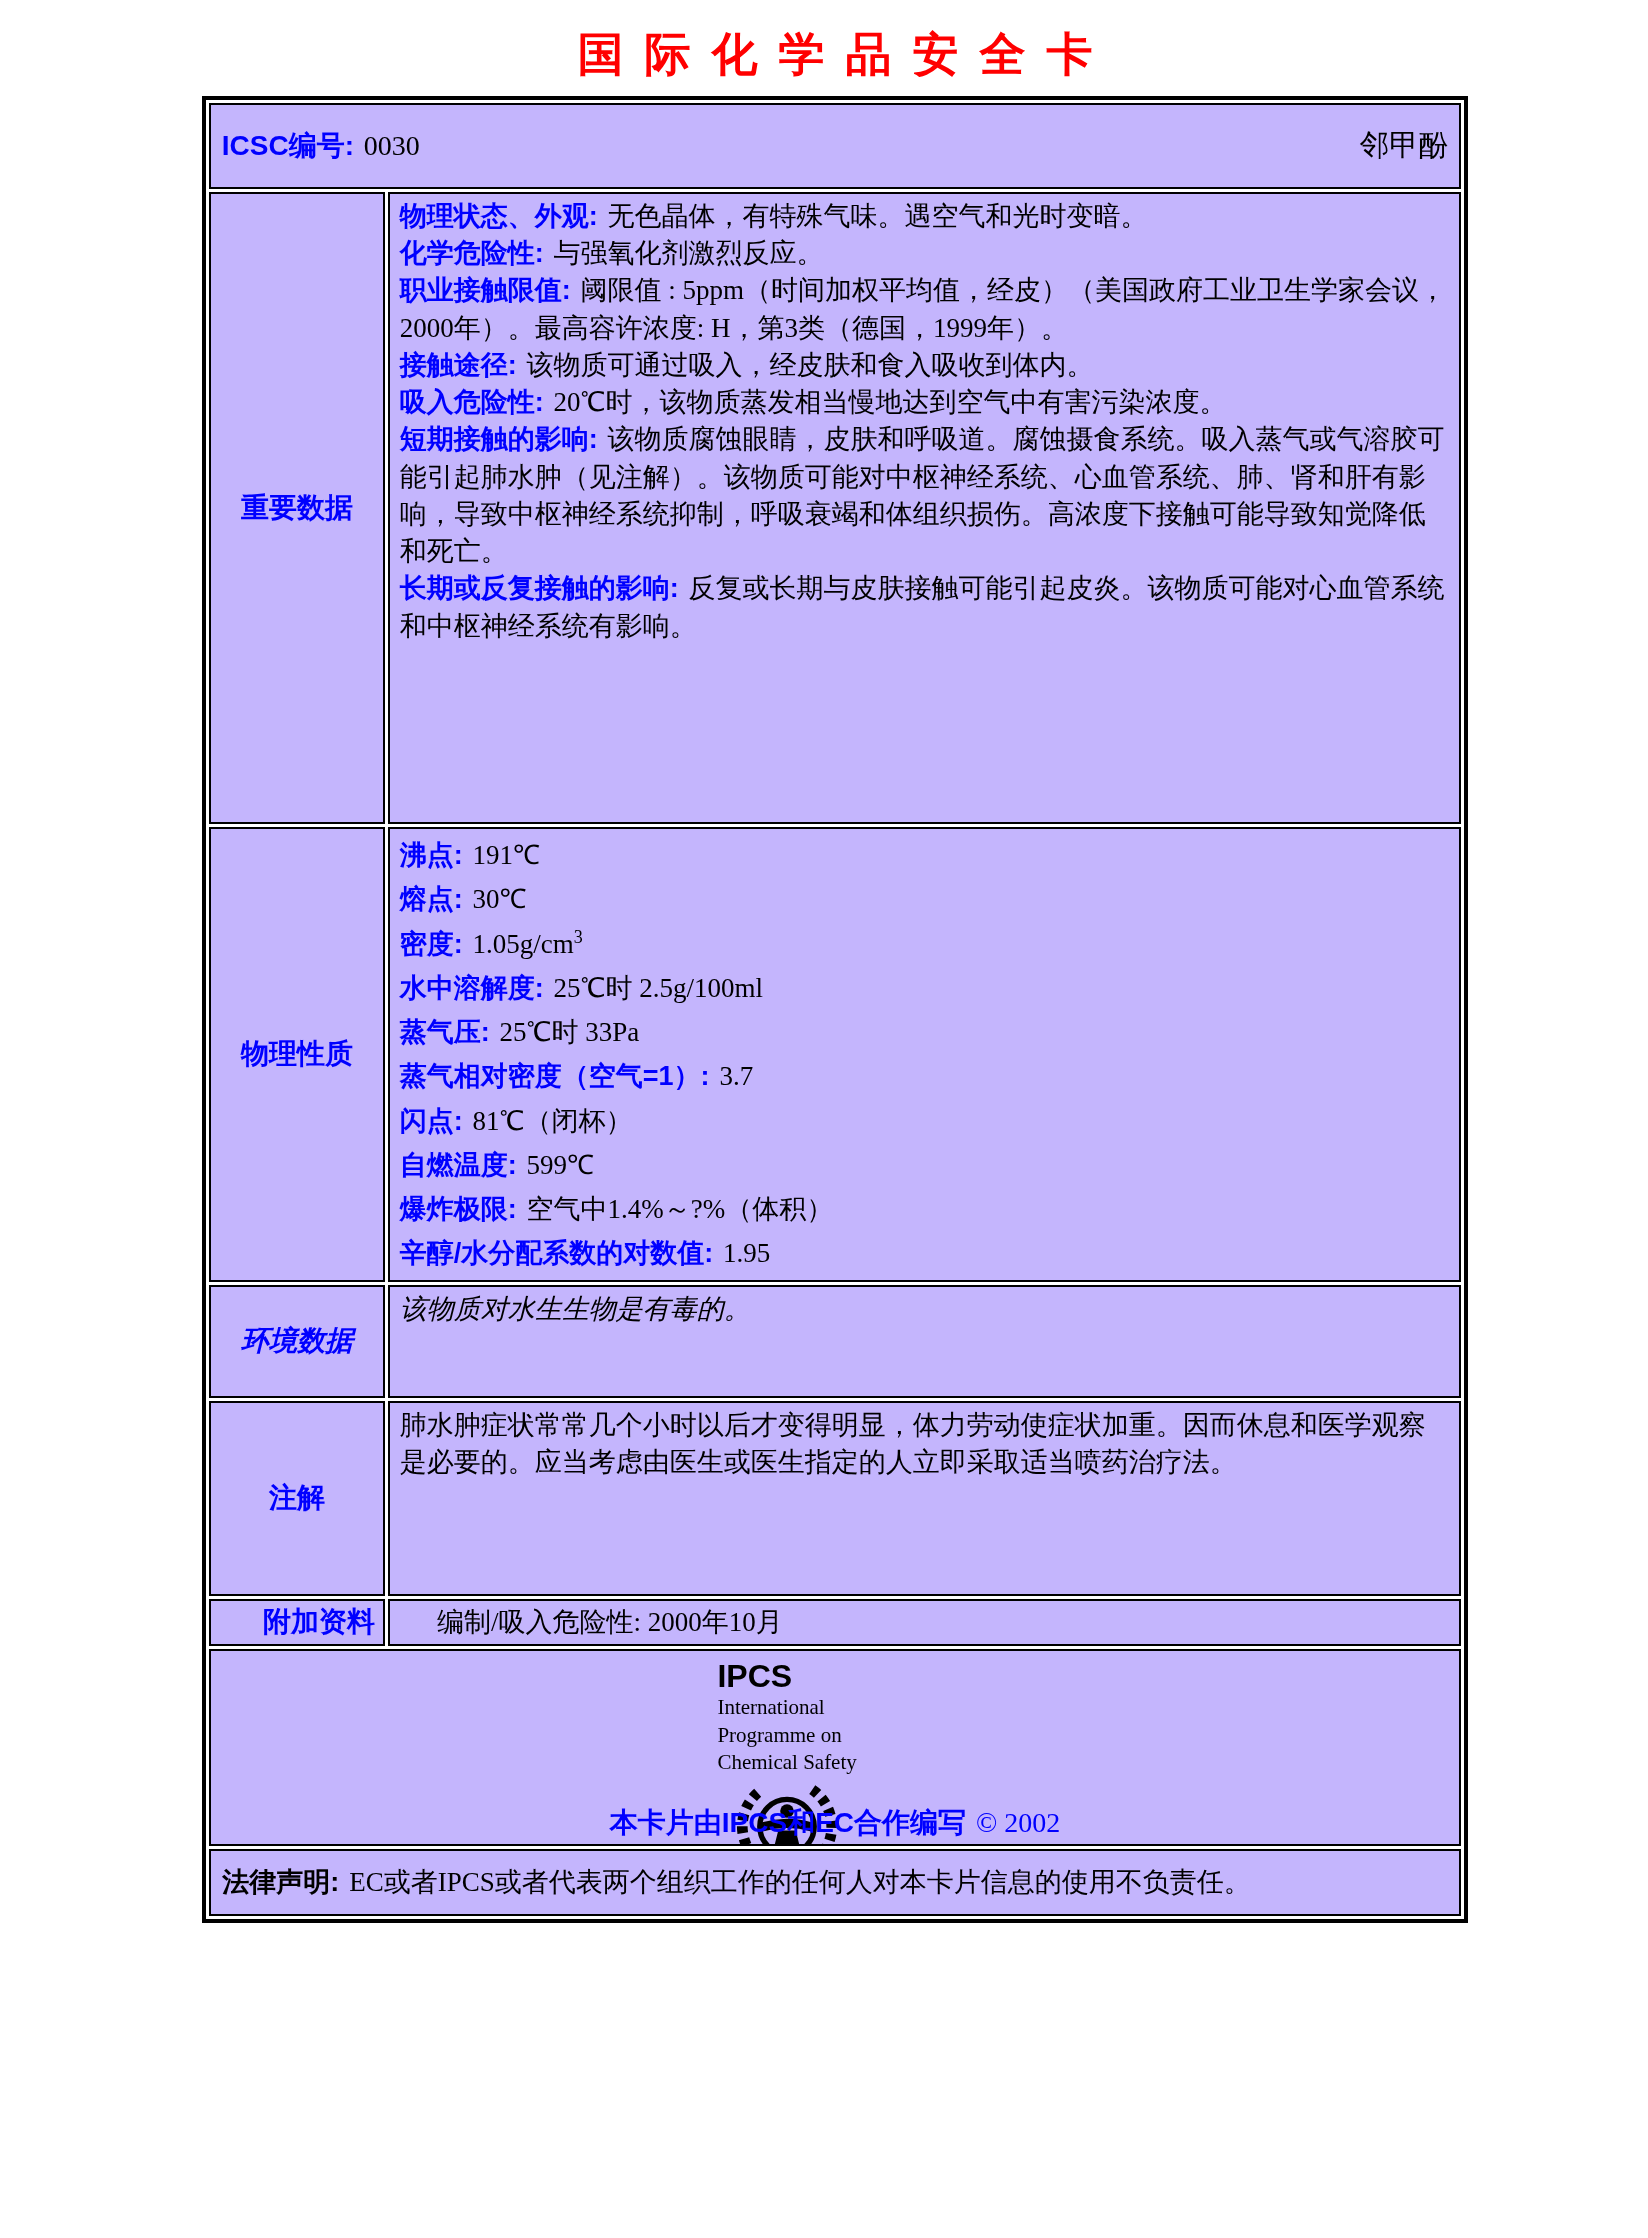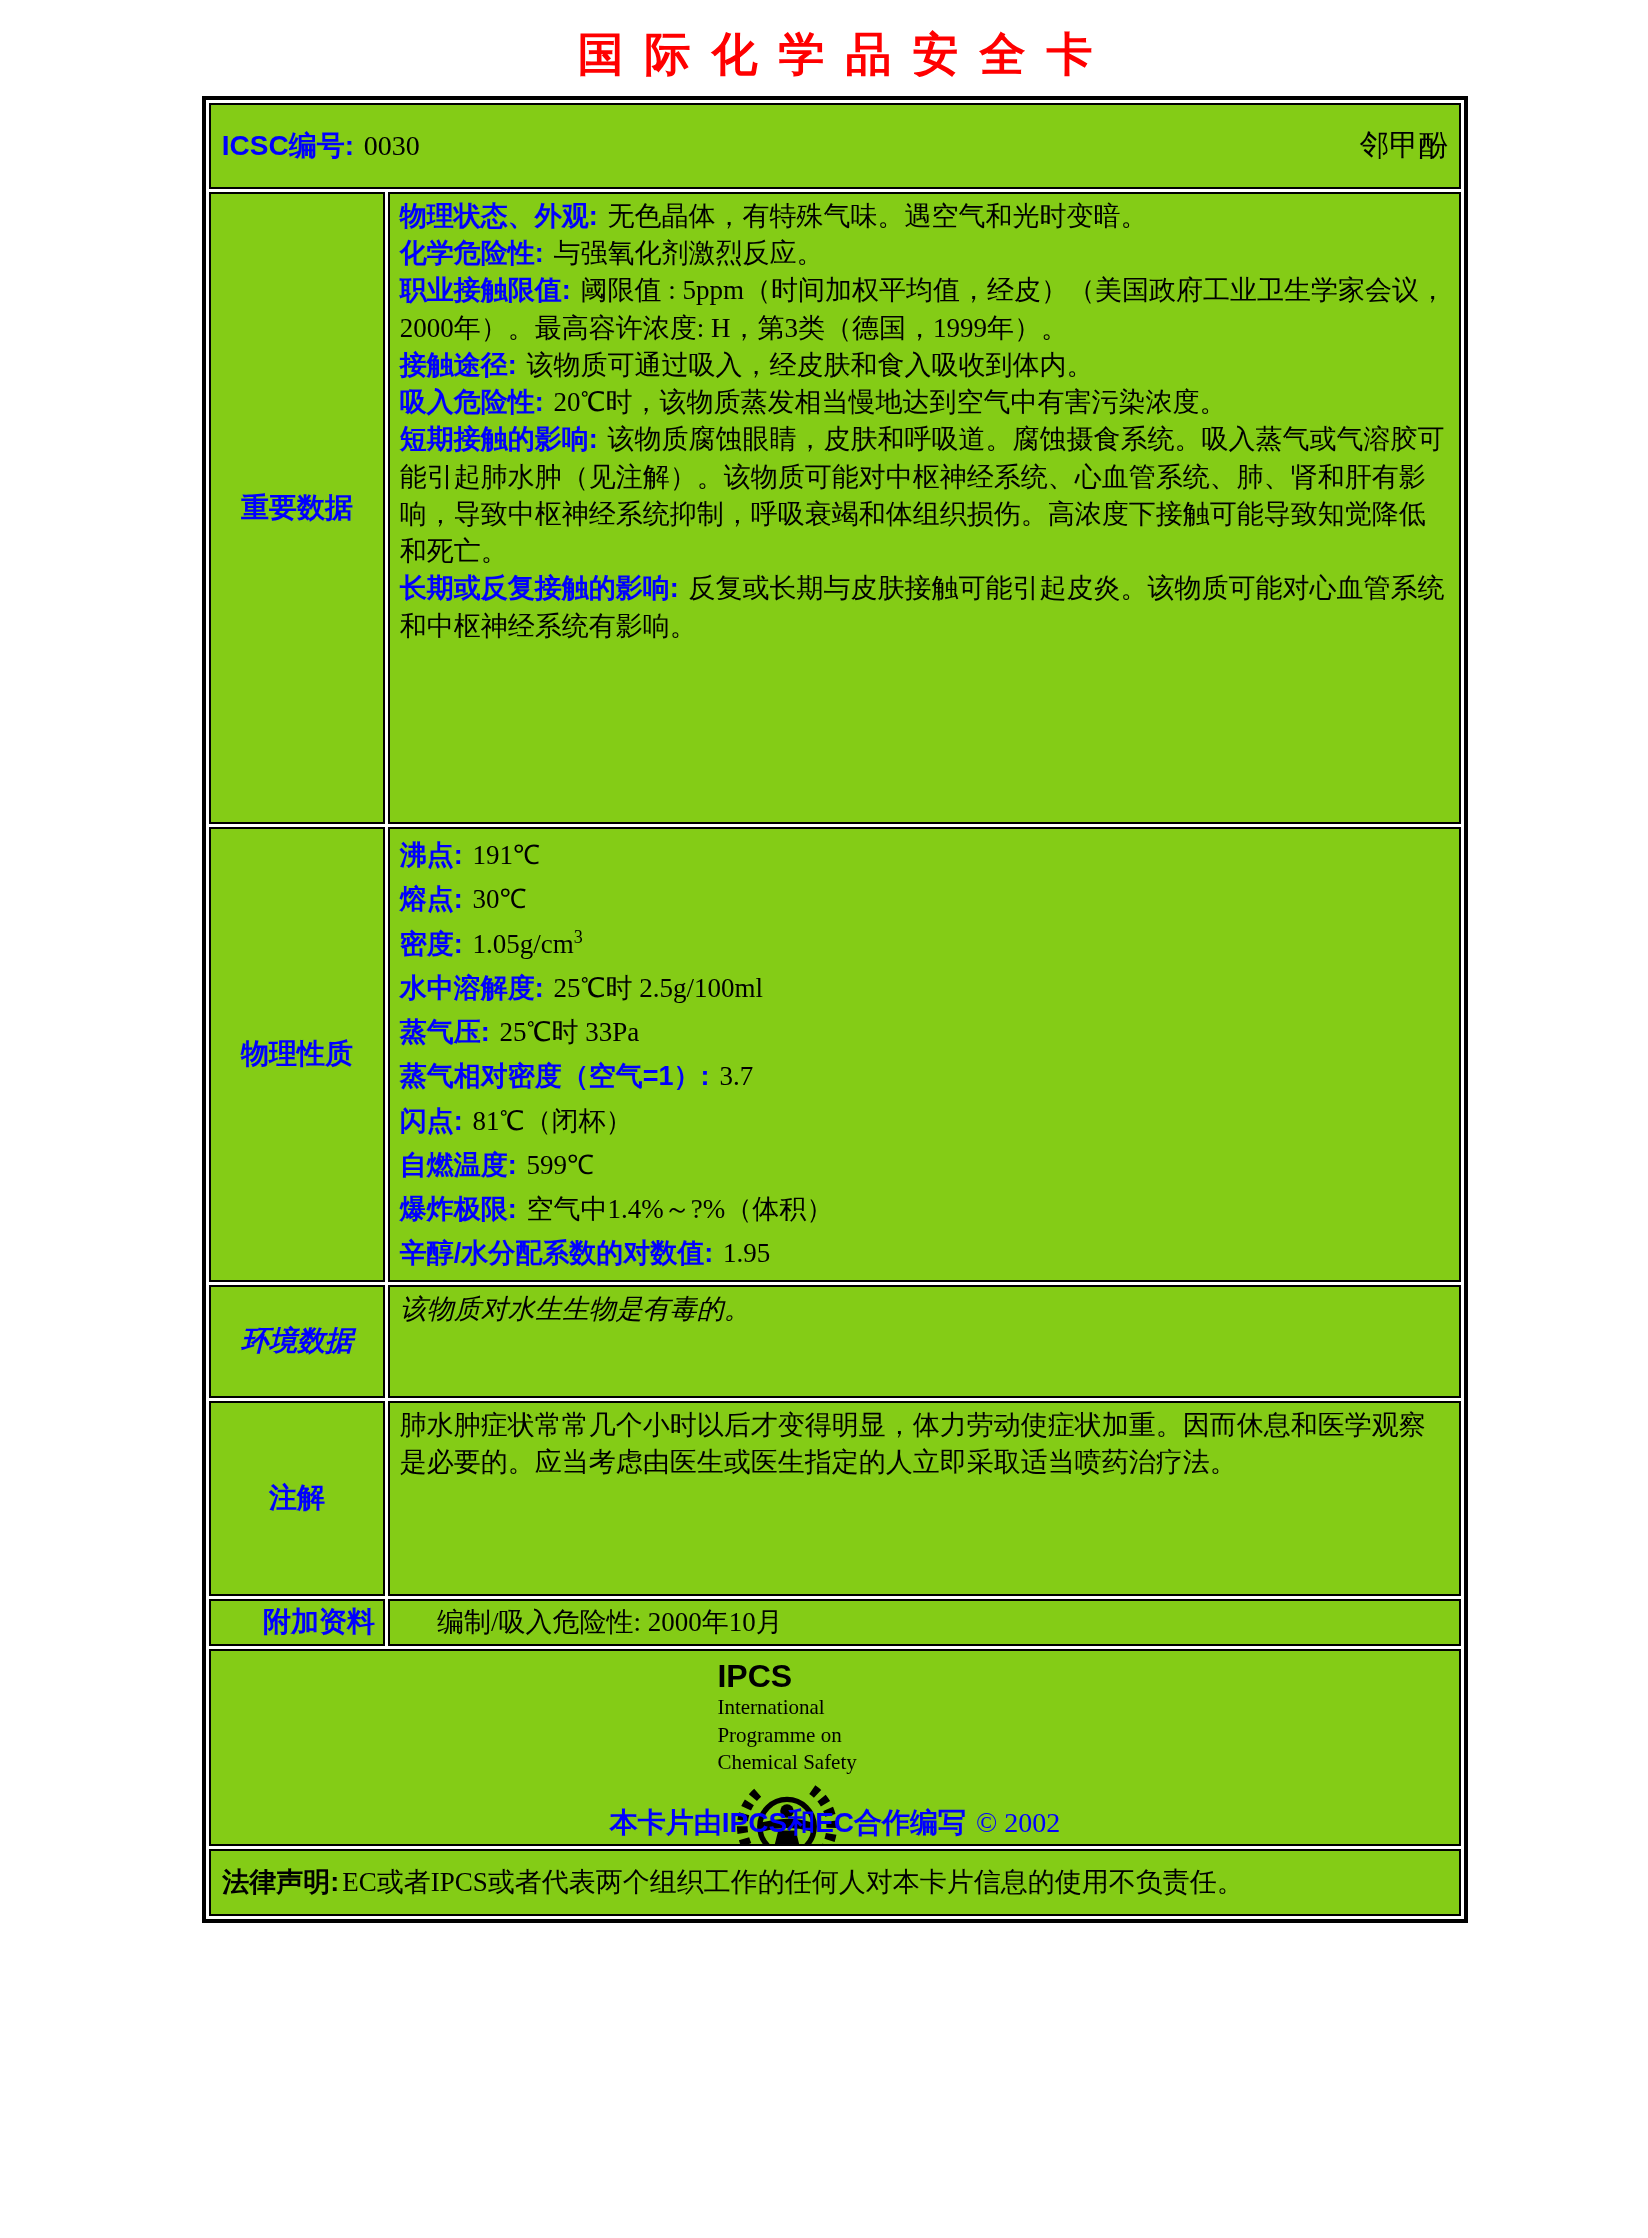--- a/index.html
+++ b/index.html
@@ -10,21 +10,21 @@
   .wrap{margin-left:202px;width:1266px;}
   .page-title{
     margin:29.5px 0 18px 0;text-align:center;
     color:#ff0000;font-family:"Liberation Sans", sans-serif;font-weight:bold;
     font-size:46px;line-height:1.05;letter-spacing:21px;text-indent:21px;
   }
   table.card{
     width:1266px;border:4.9px solid #000;border-collapse:separate;border-spacing:3.5px;
     table-layout:fixed;background:#fff;
   }
-  td{border:2.8px solid #000;box-sizing:border-box;background:#84cc16;overflow:hidden;}
+  td{border:2.8px solid #000;box-sizing:border-box;background:#c4b5fd;overflow:hidden;}
   col.c-label{width:176px;}
   .lblcell{
     text-align:center;vertical-align:middle;color:#0000ff;
     font-family:"Liberation Sans", sans-serif;font-weight:bold;font-size:28px;
     padding:0 2.8px;
   }
   .cell{vertical-align:top;padding:4.2px 11.2px 4.2px 9.8px;font-size:27px;line-height:1.38;}
   tr.r1 td{height:86px;}
   tr.r2 td{height:632px;}
   tr.r3 td{height:372px;}
@@ -56,21 +56,21 @@
   .unep-label{font-family:"Liberation Serif", serif;font-weight:bold;font-size:31px;letter-spacing:1.4px;margin-top:-4.2px;}
   .eu-flag{width:153px;height:102px;background:#1414ff;border:2.1px solid #000;position:relative;}
   .eu-star{font-size:27px;fill:#ffe000;}
   .copyright{
     text-align:center;margin-top:7px;font-size:28px;color:#0000ff;
     font-family:"Liberation Sans", sans-serif;font-weight:bold;
   }
   .cyear{font-weight:normal;font-family:"Liberation Serif", serif;font-size:28px;margin-left:9.8px;}
   
   .legalcell{vertical-align:middle;padding:0 11.2px;font-size:27px;}
-  .legal-k{font-family:Liberation Sans, sans-serif;font-weight:bold;color:#000;margin-right:3px;}
+  .legal-k{font-family:Liberation Sans, sans-serif;font-weight:bold;color:#000;margin-right:10px;}
   svg{display:block;}
 </style>
 </head>
 <body>
 
 <div class="wrap">
 
   <div class="page-title">国际化学品安全卡</div>
 
   <table class="card">

